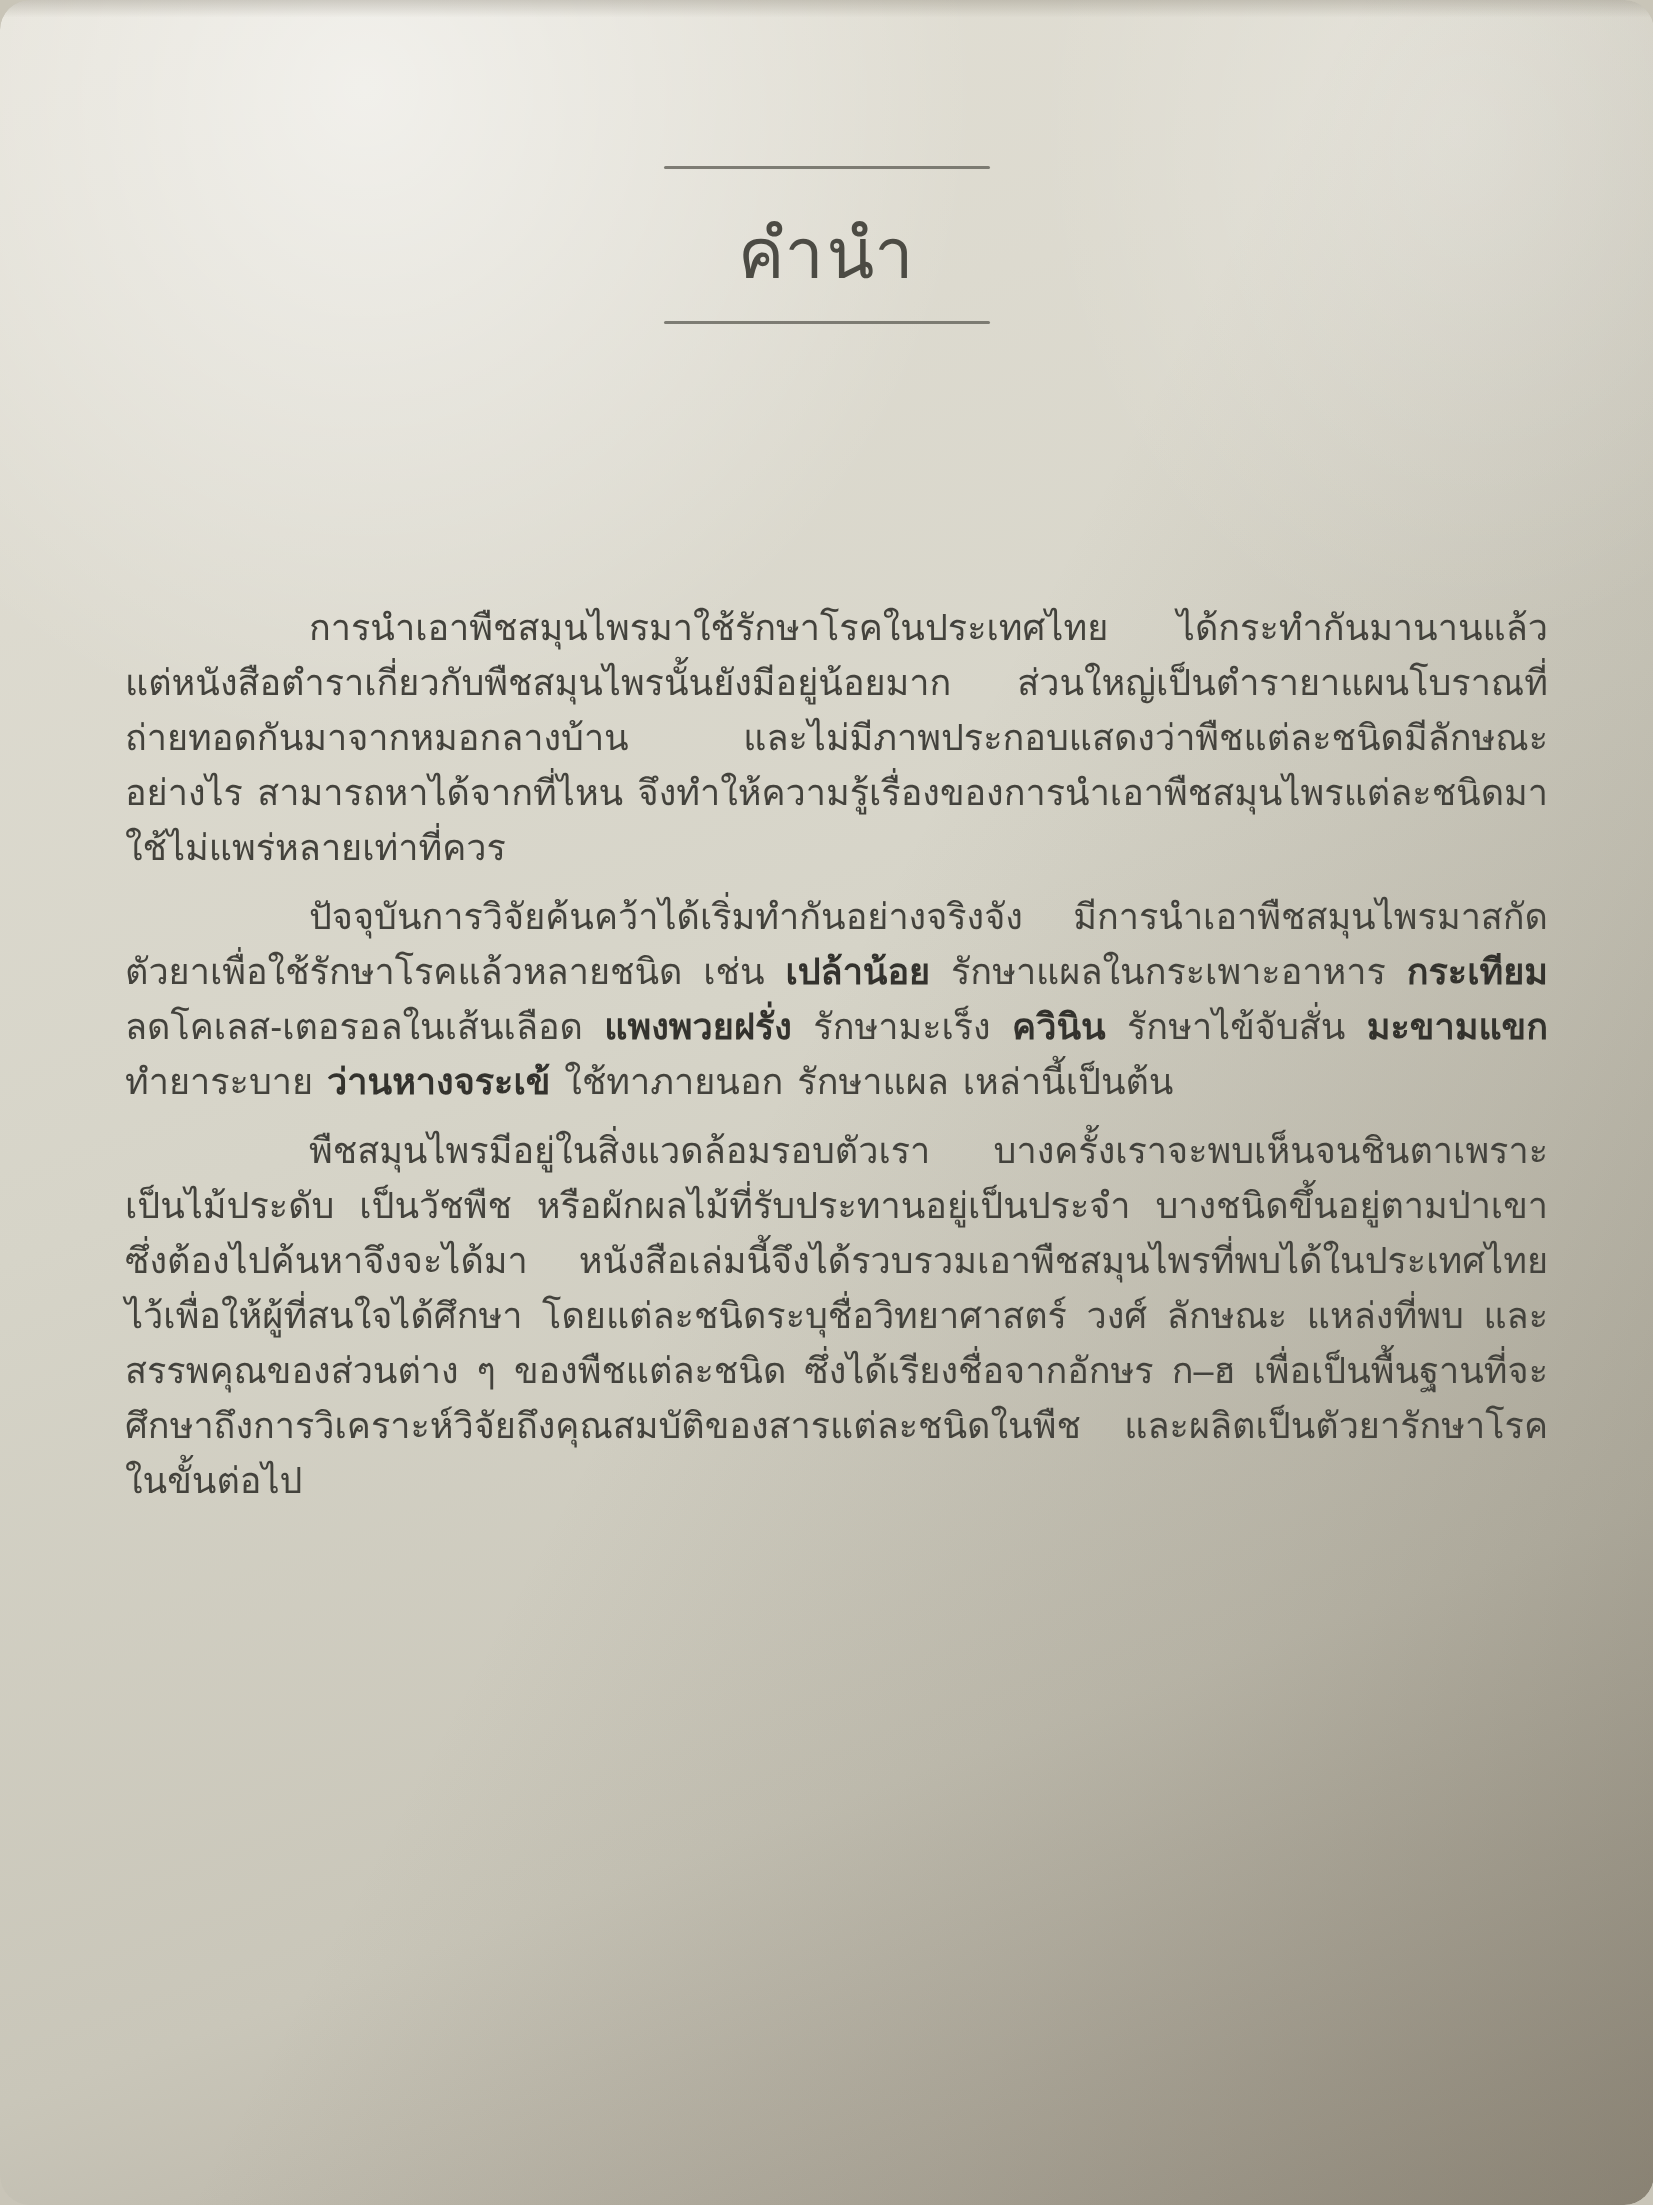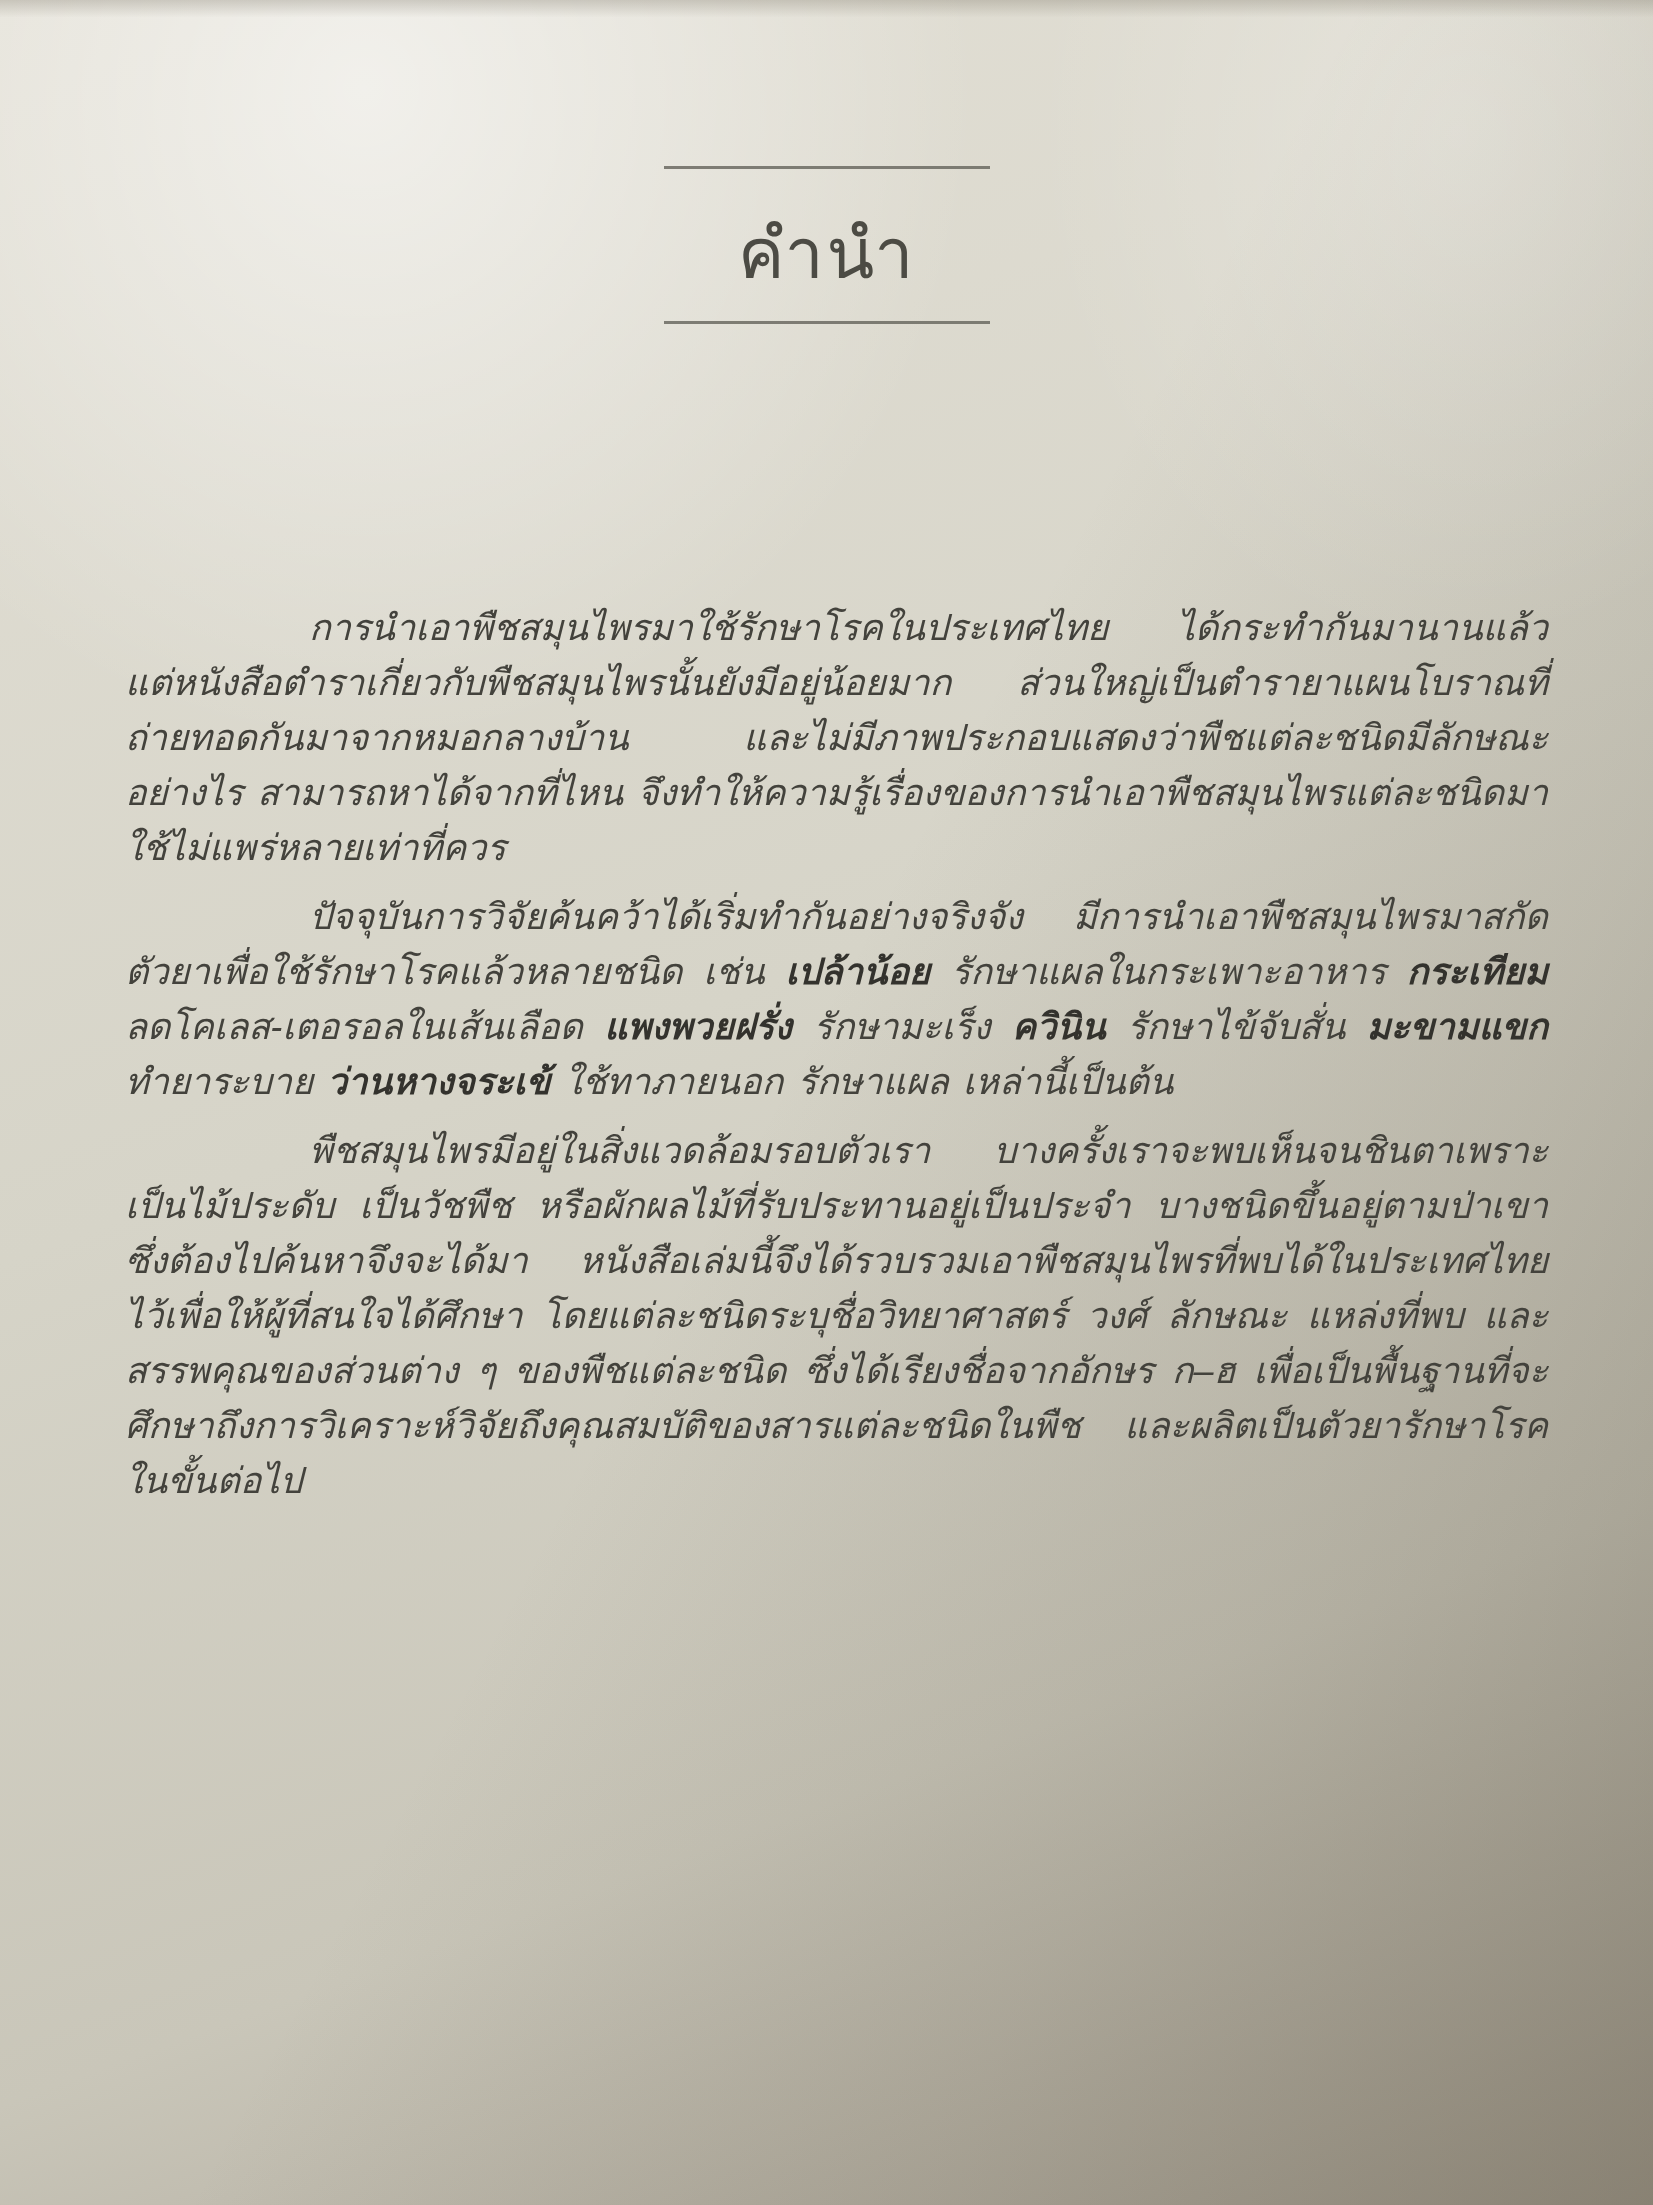--- a/index.html
+++ b/index.html
@@ -3,21 +3,21 @@
 <meta charset="utf-8">
 <style>
   :root{
     --paper-light:#e3e0d6;
     --paper-mid:#d6d4c8;
     --paper-dark:#a9a295;
     --ink:#43423c;
     --ink-bold:#33322d;
     --rule:#6b6a62;
   }
-  *{margin:0;padding:0;box-sizing:border-box;}
+  *{margin:0;padding:0;box-sizing:border-box;border-radius:30px;}
   html,body{width:1654px;height:2205px;overflow:hidden;}
   body{
     font-family:"Liberation Sans","DejaVu Sans",sans-serif;
     background:#c9c5b8;
   }
   
   .photo{
     position:relative;
     width:1654px;height:2205px;
     background:
@@ -65,21 +65,20 @@
     width:1423px;
     font-size:36px;
     line-height:55px;
     color:var(--ink);
     text-align:justify;
     word-spacing:4px;
   }
   .body-text p{
     text-indent:184px;
     margin-bottom:14px;
-    font-style:italic;
   }
   .body-text .bold{
     font-weight:700;
     color:var(--ink-bold);
   }
 </style>
 </head>
 <body>
 
 <div class="photo">

